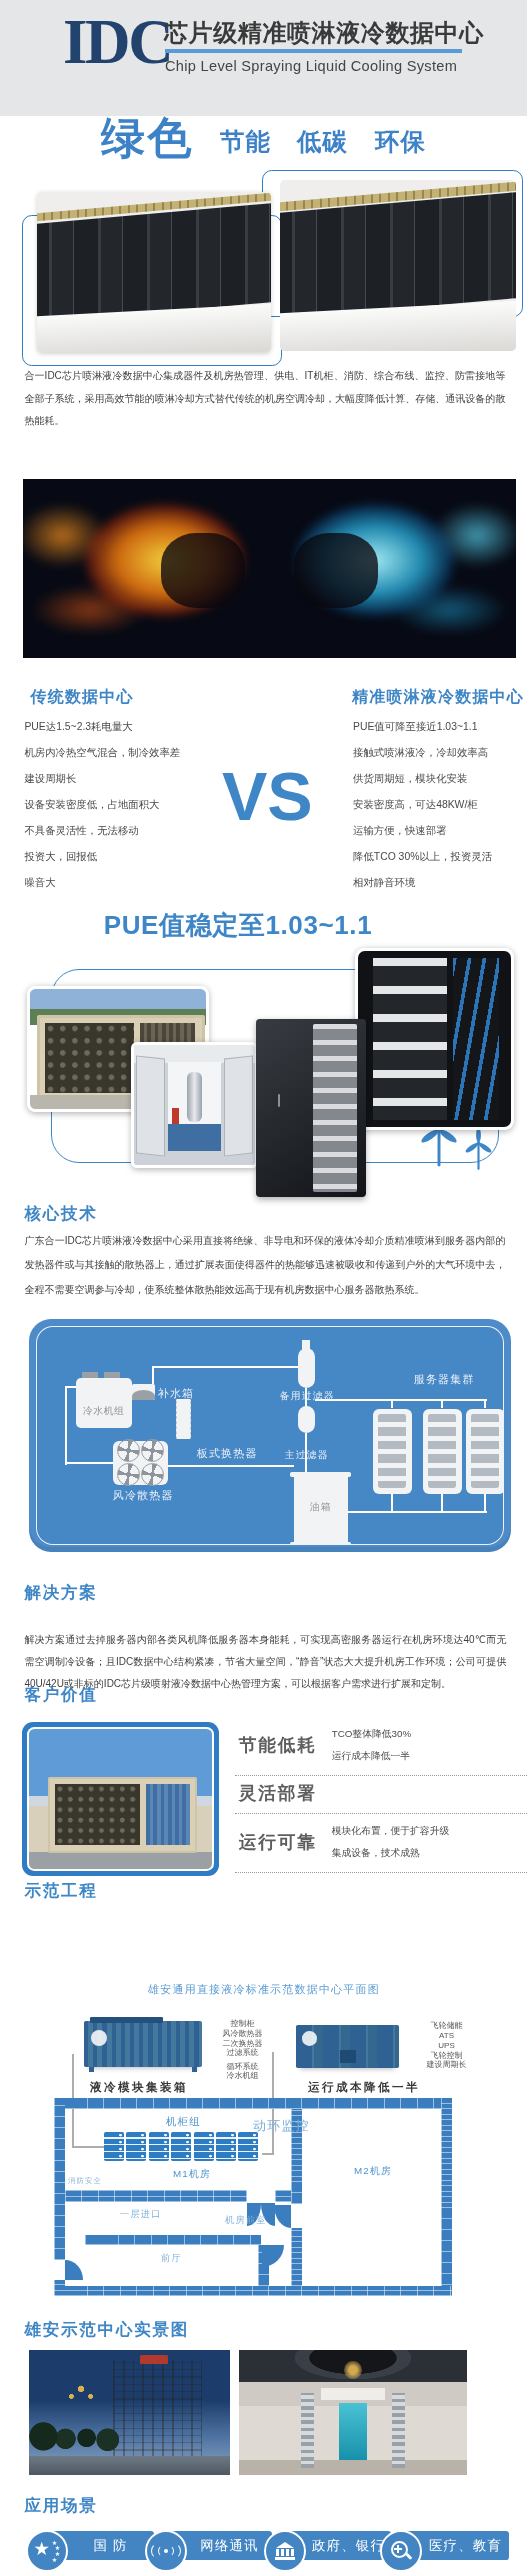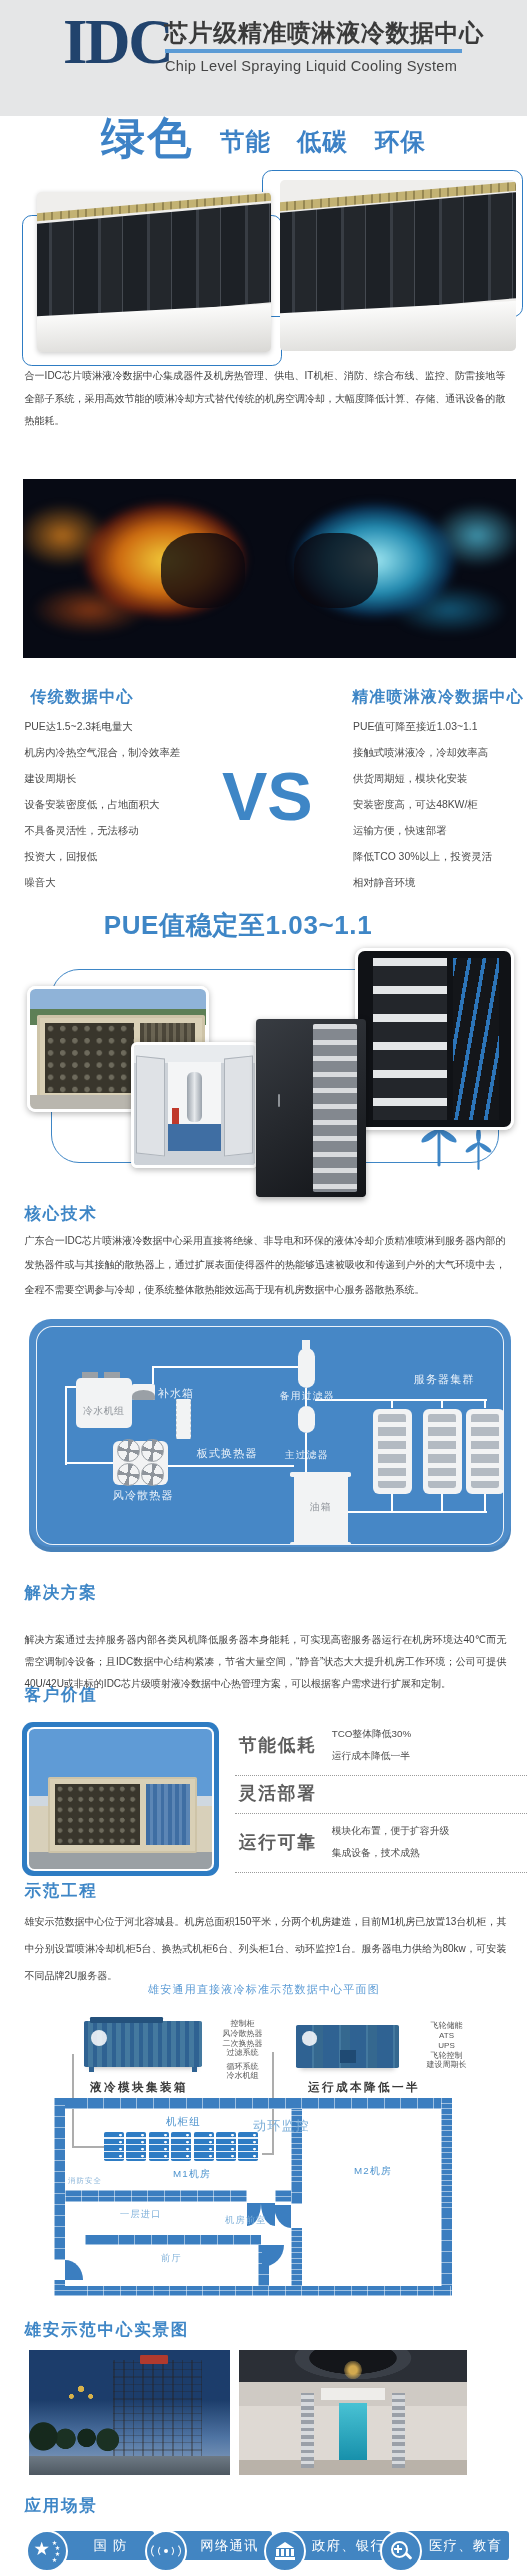--- a/index.html
+++ b/index.html
@@ -310,21 +310,20 @@
     <div class="cv-row">
       <div class="cv-label" style="width:93px;">运行可靠</div>
       <div>
         <div class="cv-line">模块化布置，便于扩容升级</div>
         <div class="cv-line">集成设备，技术成熟</div>
       </div>
     </div>
   </div>
 
   <div class="abs h-left" style="left:24.4px;top:1880px;">示范工程</div>
-  <div class="abs body-text" style="left:24.4px;top:1908px;width:482px;line-height:27px;">雄安示范数据中心位于河北容城县。机房总面积150平米，分两个机房建造，目前M1机房已放置13台机柜，其中分别设置喷淋冷却机柜5台、换热式机柜6台、列头柜1台、动环监控1台。服务器电力供给为80kw，可安装不同品牌2U服务器。</div>
   <div class="abs" style="left:0;top:1982px;width:528px;text-align:center;font-size:11px;color:#5b9bd5;letter-spacing:1.2px;">雄安通用直接液冷标准示范数据中心平面图</div>
 
   <div class="abs" style="left:0;top:2008px;width:528px;height:317px;">
 
     <div class="gray-pipe" style="left:72px;top:46px;width:1.8px;height:93px;"></div>
     <div class="gray-pipe" style="left:72px;top:138px;width:33px;height:1.8px;"></div>
     <div class="gray-pipe" style="left:272px;top:44px;width:1.8px;height:103px;"></div>
     <div class="gray-pipe" style="left:262px;top:145px;width:11.6px;height:1.8px;"></div>
 
     <div class="abs container-render" style="left:84px;top:13.4px;width:118px;height:46px;">

